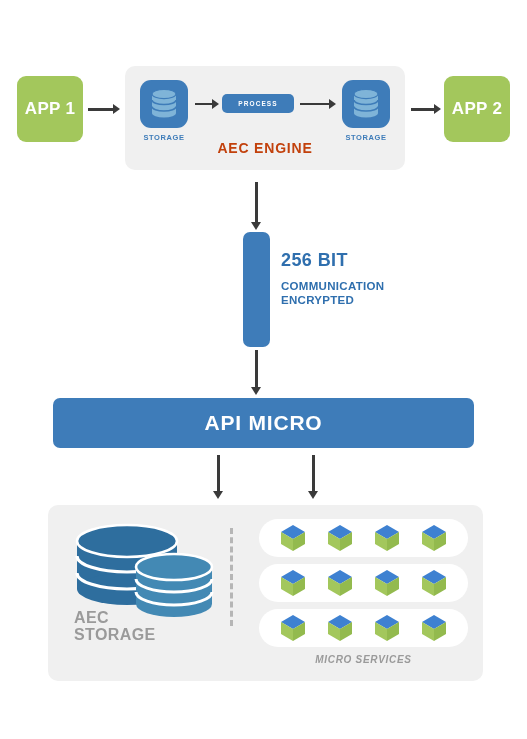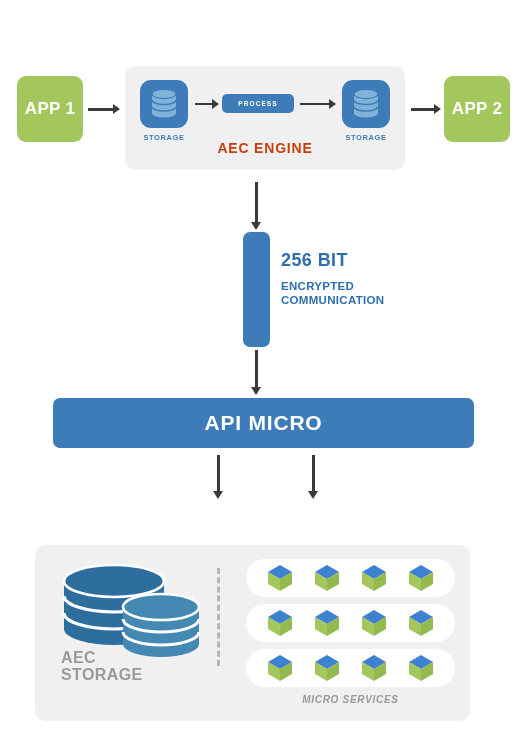--- a/index.html
+++ b/index.html
@@ -120,25 +120,24 @@
     width: 421px; height: 50px;
     background: #3e7cb9;
     border-radius: 7px;
     color: #ffffff;
     font-size: 21px; font-weight: bold;
     letter-spacing: 0.8px;
   }
 
   
   #bottom-panel {
-    left: 35px; top: 505px;
+    left: 48px; top: 505px;
     width: 435px; height: 176px;
     background: #f0f0f0;
     border-radius: 10px;
-    margin-top: 40px;
   }
   #storage-group { position: absolute; left: 22px; top: 18px; width: 170px; }
   #aec-storage-label {
     position: absolute; left: 26px; top: 104px;
     font-size: 16px; font-weight: bold;
     color: #9a9a9a; line-height: 1.08;
     letter-spacing: 0.4px;
   }
   #divider {
     position: absolute; left: 182px; top: 23px;
@@ -236,22 +235,22 @@
 
   <div class="v-arrow" style="left:251px; top:182px; height:48px;">
     <div class="shaft"></div>
       <div class="head"></div>
   </div>
 
   <div class="abs" id="enc-bar"></div>
   <div class="abs" id="enc-text">
     <div id="enc-title">256 BIT</div>
     <div id="enc-sub">
+      <div>COMMUNICATION</div>
       <div>ENCRYPTED</div>
-      <div>COMMUNICATION</div>
     </div>
   </div>
 
   <div class="v-arrow" style="left:251px; top:350px; height:45px;">
     <div class="shaft"></div>
       <div class="head"></div>
   </div>
 
   <div class="abs center-text" id="api-layer">
     <span>API MICRO</span>

